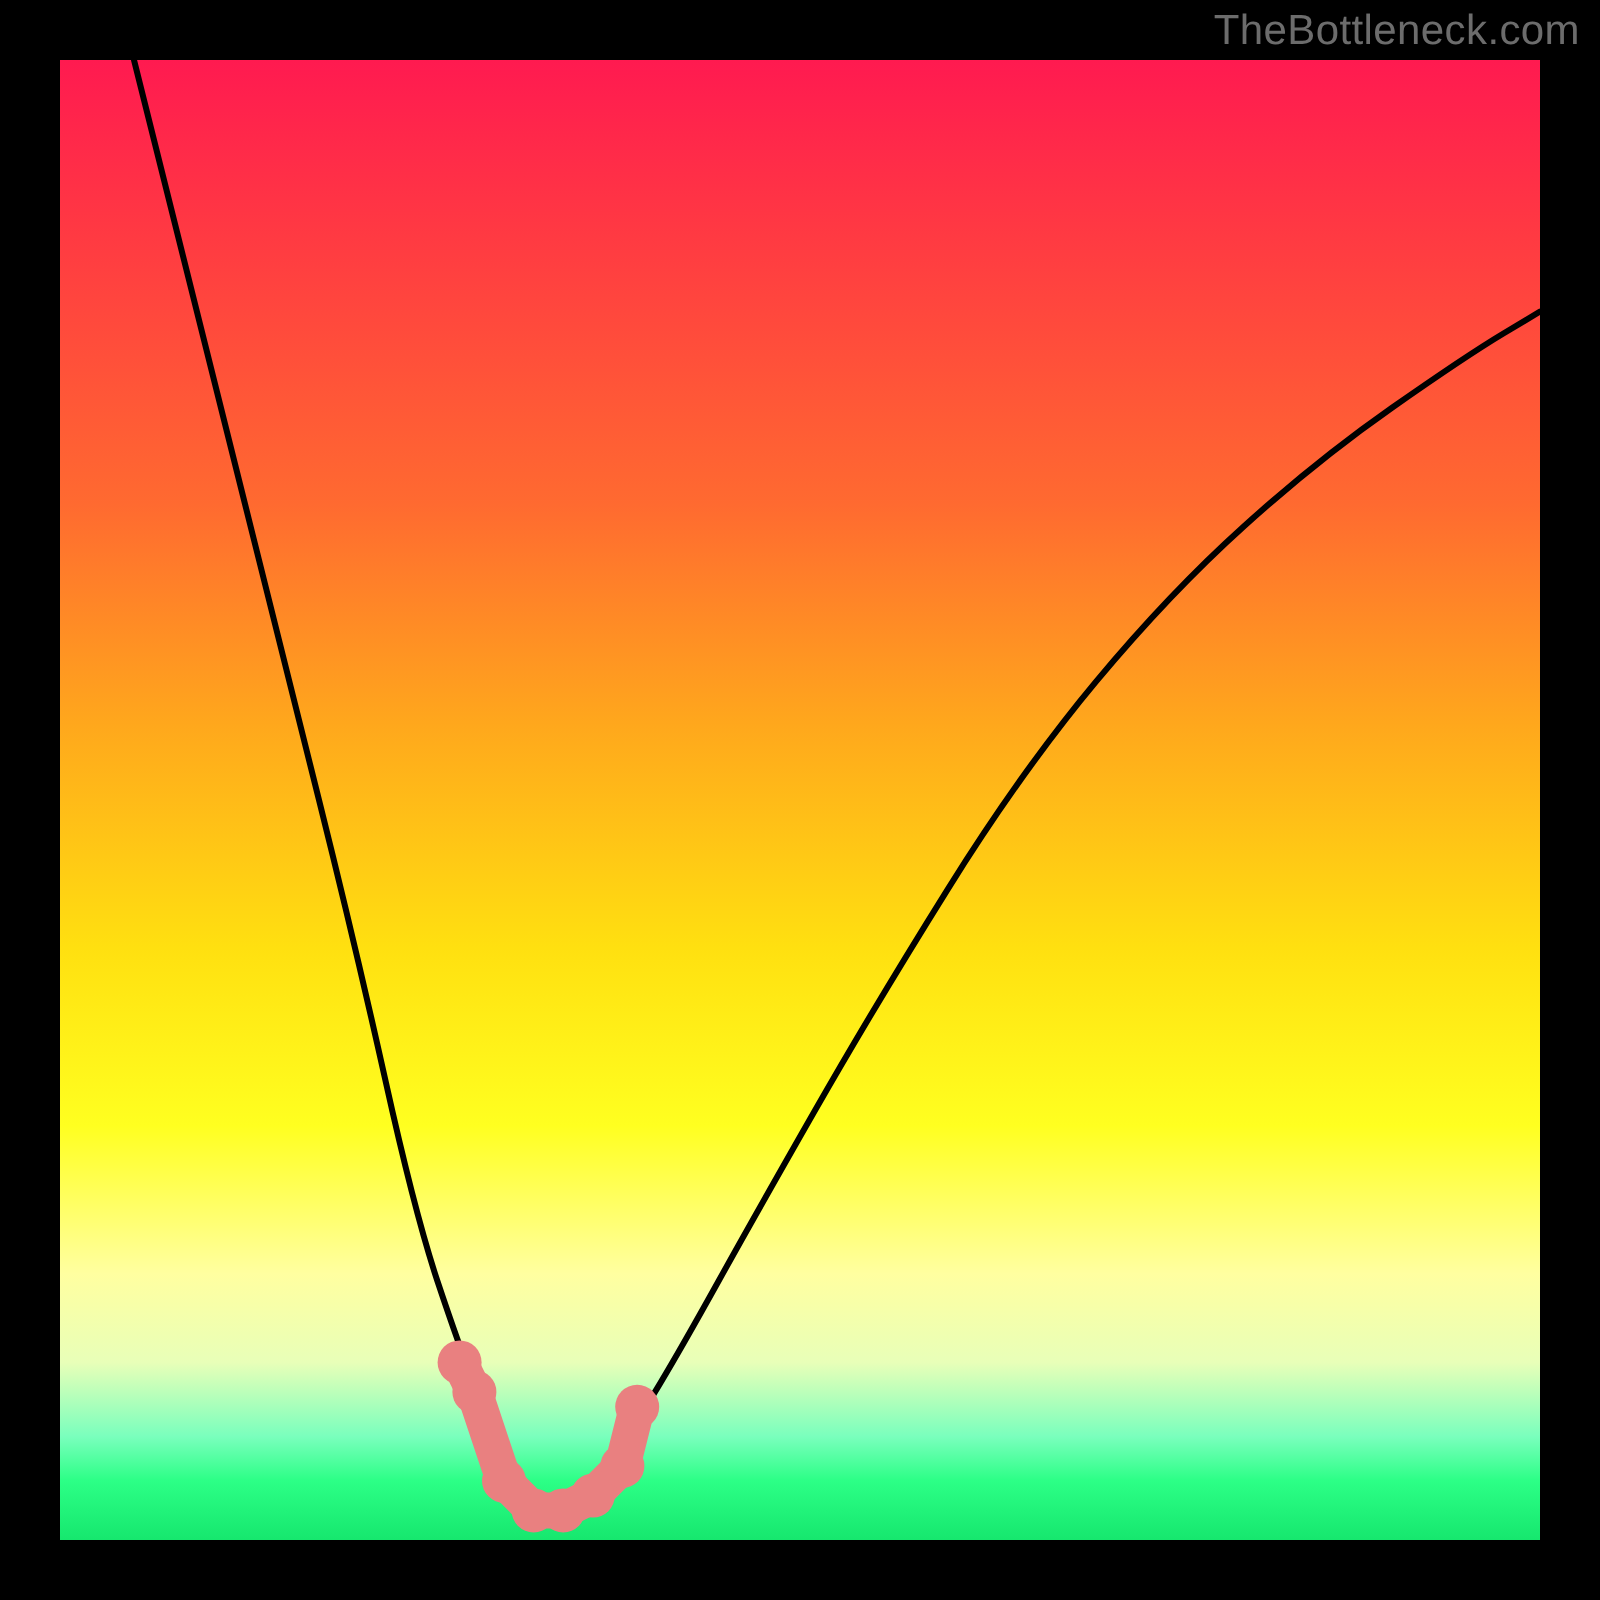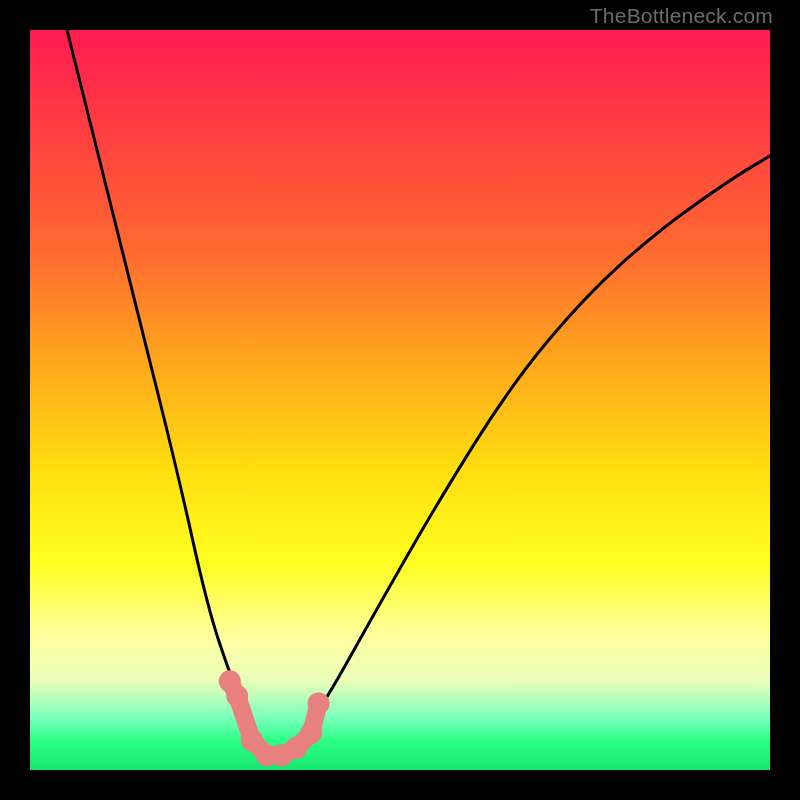--- a/index.html
+++ b/index.html
@@ -41,21 +41,21 @@
   .plot svg {
     position: absolute;
     left: 0;
     top: 0;
     width: 740px;
     height: 740px;
   }
   .watermark {
     position: absolute;
     top: 4px;
-    right: 27px;
+    right: 10px;
     color: #6c6c6c;
     font-size: 21px;
     font-weight: 400;
     letter-spacing: 0.2px;
     text-align: center;
   }
 </style>
 </head>
 <body>
 

